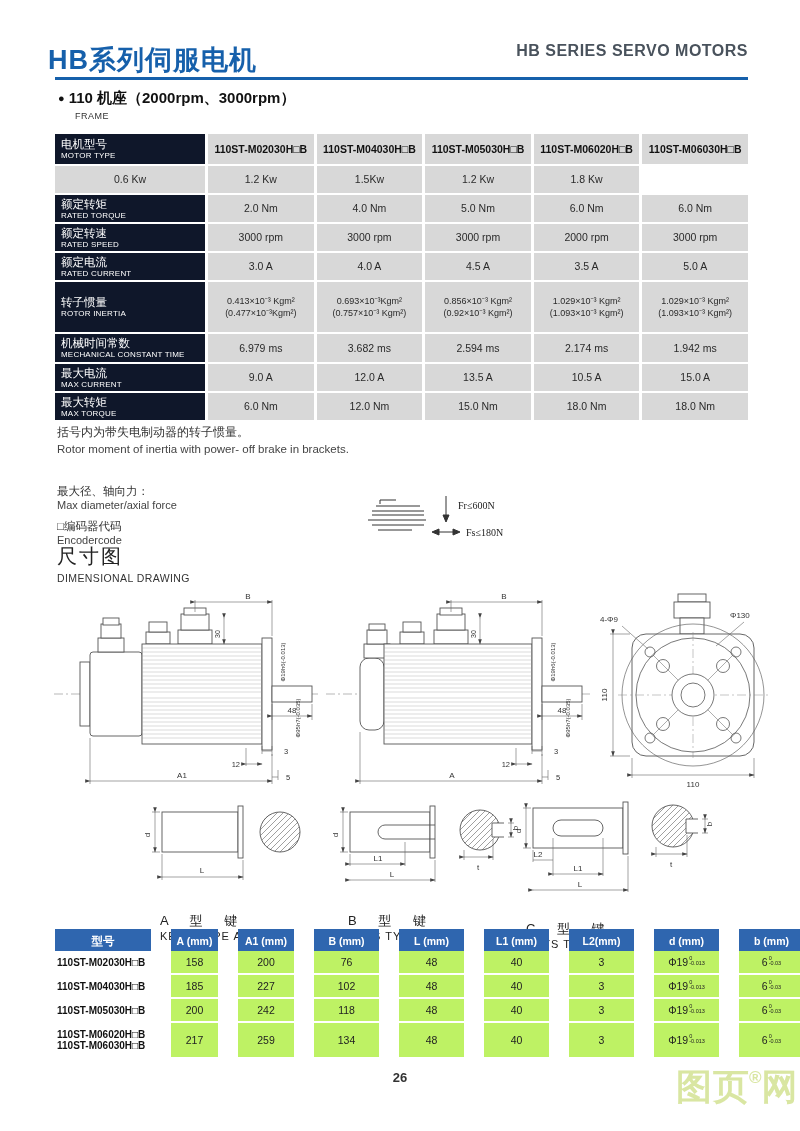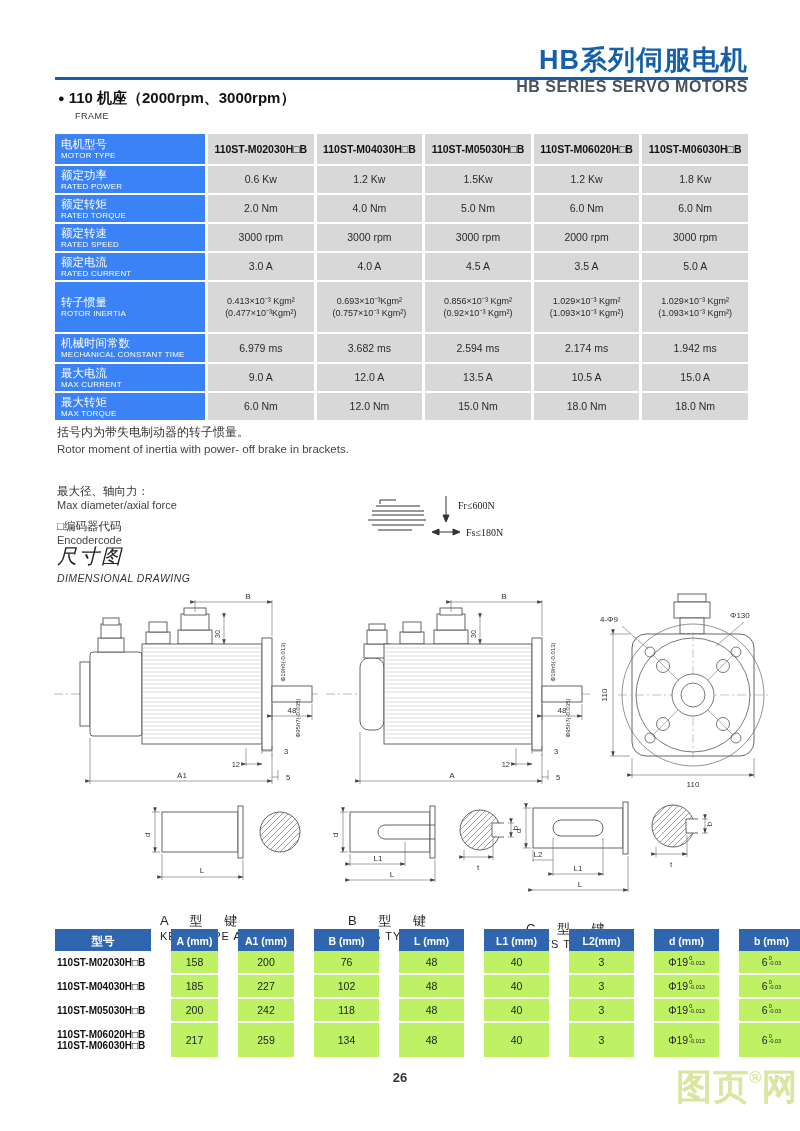--- a/index.html
+++ b/index.html
@@ -1,52 +1,52 @@
 <!DOCTYPE html>
 <html><head>
 <meta charset="utf-8">
 <style>
   html,body{margin:0;padding:0;background:#fff;}
   .page{position:relative;width:800px;height:1131px;background:#fff;overflow:hidden;
         font-family:"Liberation Sans",sans-serif;color:#222;}
   
-  .hdr{position:absolute;left:48px;right:52px;top:42px;display:flex;justify-content:space-between;align-items:flex-end;flex-direction:column;}
+  .hdr{position:absolute;left:48px;right:52px;top:42px;display:flex;justify-content:space-between;align-items:flex-start;}
   .hdr .cn{font-size:27px;font-weight:bold;color:#1660ab;letter-spacing:1px;}
   .hdr .en{font-size:16px;font-weight:bold;color:#49525c;letter-spacing:.5px;}
   .rule{position:absolute;left:55px;right:52px;top:77px;height:3px;background:#1660ab;}
   
   .sect{position:absolute;left:58px;top:89px;}
   .sect .line1{font-size:15px;font-weight:bold;color:#111;}
   .sect .dot{font-size:11px;vertical-align:1px;margin-right:4px;}
   .sect .frame{font-size:9px;color:#333;margin:3px 0 0 17px;letter-spacing:.5px;}
   
   .spec{position:absolute;left:55px;top:134px;width:693px;display:flex;flex-direction:column;gap:2px;}
   .spec-row{display:grid;grid-template-columns:150px repeat(5,1fr);gap:3px;height:27px;}
   .spec-row.hd{height:30px;}
   .spec-row.tall{height:50px;}
   .spec-row.mech{height:28px;}
-  .spec-label{background:#3b82f6;color:#fff;padding:2px 6px;display:flex;flex-direction:column;justify-content:center;}
+  .spec-label{background:#0f172a;color:#fff;padding:2px 6px;display:flex;flex-direction:column;justify-content:center;}
   .spec-label .cn{font-size:11.5px;line-height:13px;}
   .spec-label .en{font-size:8px;line-height:9px;letter-spacing:.2px;}
   .spec-cell{background:#d8d8d8;display:flex;flex-direction:column;justify-content:center;align-items:center;
              font-size:10.5px;color:#2a2a2a;line-height:13px;}
   .spec-cell.head{font-weight:bold;font-size:10.5px;color:#111;}
   .spec-cell.small{font-size:9px;line-height:12px;}
   
   .notes{position:absolute;left:57px;top:424px;}
   .notes .cn{font-size:12px;color:#333;}
   .notes .en{font-size:11.5px;color:#444;margin-top:2px;text-align:right;}
   
   .info{position:absolute;left:57px;top:484px;}
   .info div{line-height:14px;}
   .i-cn{font-size:11.5px;color:#333;}
   .i-en{font-size:11px;color:#444;}
   .gap6{height:7px;}
   .force{position:absolute;left:358px;top:492px;}
-  .dimtitle{position:absolute;left:57px;top:543px;font-style:italic;}
+  .dimtitle{position:absolute;left:57px;top:543px;}
   .dimtitle .cn{font-size:20px;color:#222;letter-spacing:2px;}
   .dimtitle .en{font-size:10.5px;color:#333;margin-top:2px;letter-spacing:.4px;}
   
   .draw1{position:absolute;left:50px;top:588px;}
   .draw2{position:absolute;left:322px;top:588px;}
   .draw3{position:absolute;left:592px;top:588px;}
   .keyA{position:absolute;left:142px;top:792px;}
   .keyB{position:absolute;left:330px;top:792px;}
   .keyC{position:absolute;left:508px;top:790px;}
   .kcap{margin-top:4px;margin-left:18px;}
@@ -103,24 +103,20 @@
           <div>110ST-M05030H□B</div>
         </div>
         <div class="spec-cell head">
           <div>110ST-M06020H□B</div>
         </div>
         <div class="spec-cell head">
           <div>110ST-M06030H□B</div>
         </div>
       </div>
       <div class="spec-row">
-        <div class="spec-label">
-          <div class="cn">额定功率</div>
-          <div class="en">RATED POWER</div>
-        </div>
         <div class="spec-cell">
           <div>0.6 Kw</div>
         </div>
         <div class="spec-cell">
           <div>1.2 Kw</div>
         </div>
         <div class="spec-cell">
           <div>1.5Kw</div>
         </div>
         <div class="spec-cell">

